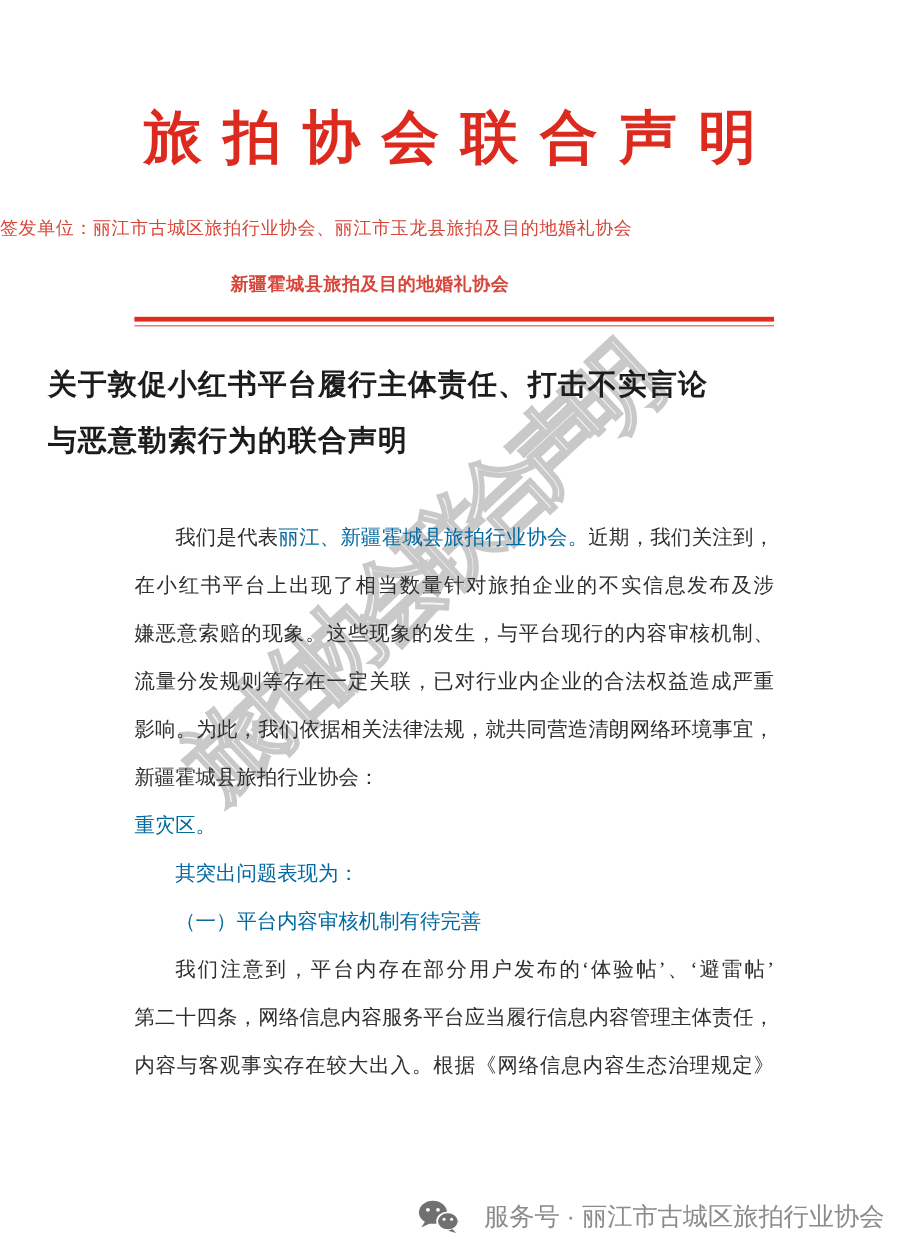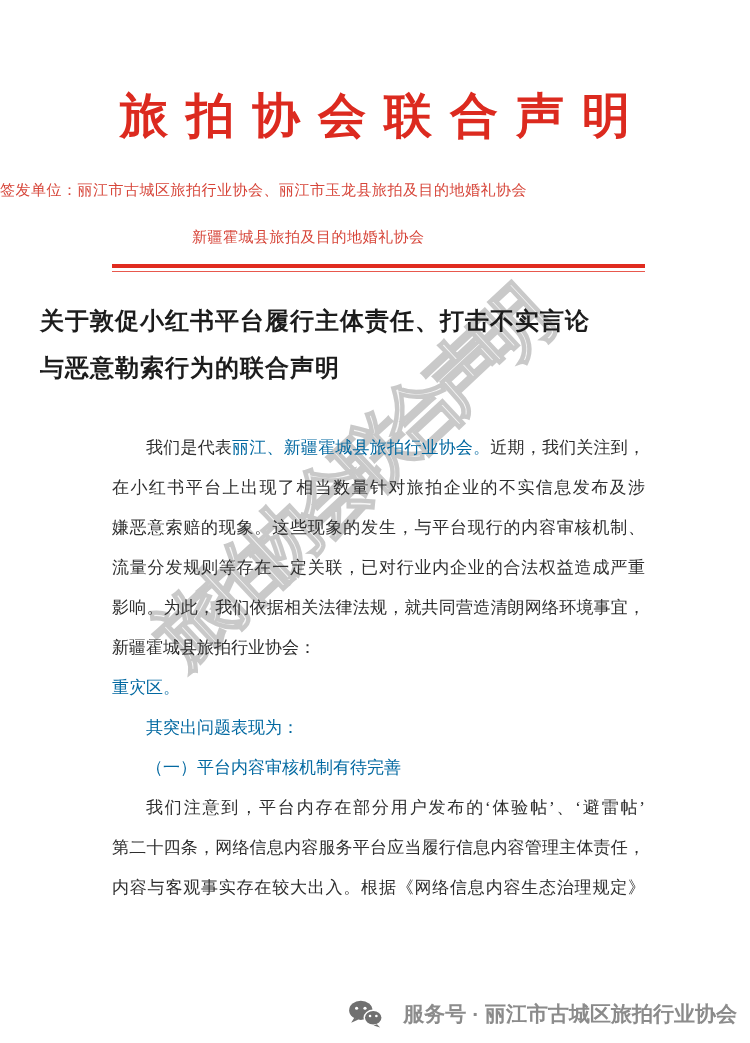--- a/index.html
+++ b/index.html
@@ -24,21 +24,21 @@
     z-index:2;
   }
   .main-title .ls { letter-spacing:18px; margin-right:-18px; display:inline-block; }
 
   .issuer-1 {
     position:absolute; top:181px; left:0; width:100%; text-align:left;
     font-size:15px; font-weight:normal; color:#d7463a; letter-spacing:0.5px; z-index:2;
   }
   .issuer-2 {
     position:absolute; top:228px; left:192px;
-    font-size:15px; font-weight:normal; color:#d7463a; letter-spacing:0.5px; z-index:2;
+    font-size:15px; font-weight:bold; color:#d7463a; letter-spacing:0.5px; z-index:2;
   }
 
   .rule-thick { position:absolute; top:264px; left:112px; width:533px; height:4px; background:#e02b1f; z-index:2; }
   .rule-thin  { position:absolute; top:271px; left:112px; width:533px; height:1px; background:#e8584d; z-index:2; }
 
   .doc-title-1, .doc-title-2 {
     position:absolute; left:40px; right:40px; text-align:left;
     font-size:24px; font-weight:bold; color:#1c1c1c; line-height:34px;
     letter-spacing:1px; z-index:2;
   }
@@ -51,21 +51,21 @@
   }
   .tline { min-height:40px; }
   .tline.ind  { text-indent:34px; }
   .tline.just { text-align:justify; text-align-last:justify; }
   .tline .b   { font-weight:normal; color:#0369a1; }
 
   .footer {
     position:absolute; top:997px; right:13px; height:34px;
     display:flex; align-items:center; gap:21px;
     font-family:"Liberation Sans", sans-serif;
-    font-size:21px; color:#8b8b8b; z-index:2;font-weight:bold;
+    font-size:21px; color:#8b8b8b; z-index:2;
   }
   .wechat-icon { width:34px; height:28px; flex:0 0 auto; }
 </style>
 </head>
 <body>
 
 <div class="page">
 
   <div class="watermark">旅拍协会联合声明</div>
 

